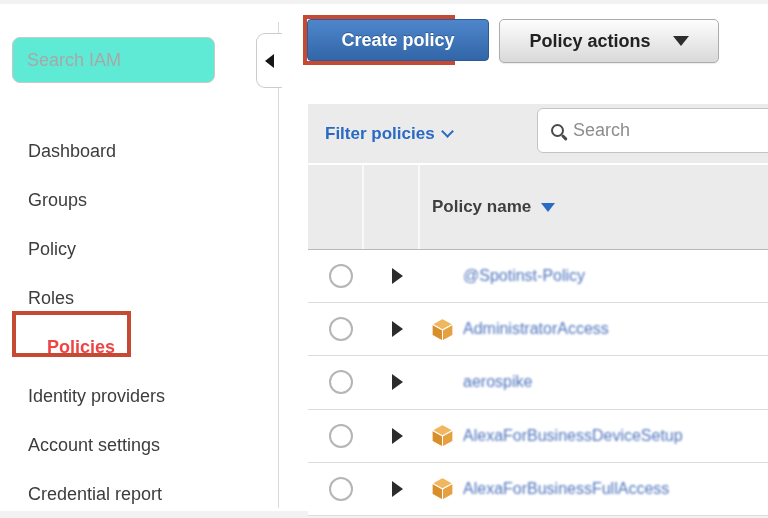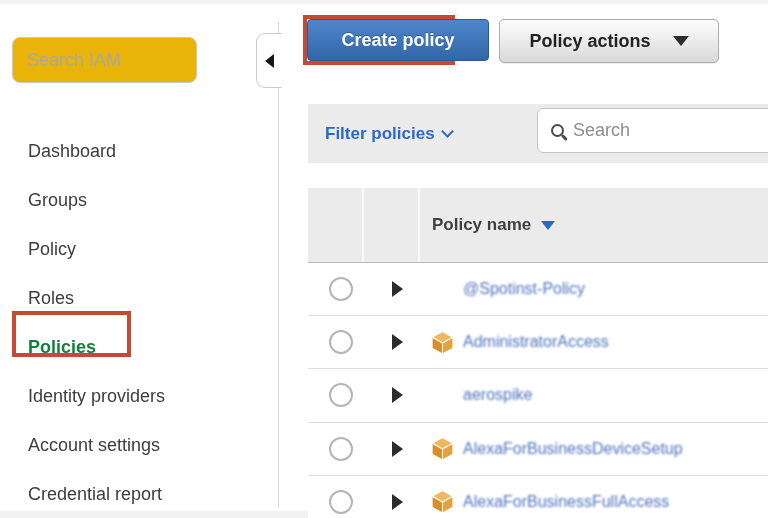--- a/index.html
+++ b/index.html
@@ -9,33 +9,33 @@
     position:relative; width:768px; height:518px; background:#fff;
     overflow:hidden; margin:0 auto;
   }
   .strip { position:absolute; left:0; width:768px; background:#f2f2f2; }
   #top-strip { top:0; height:4px; }
   #bottom-strip { top:511px; height:7px; }
 
   
   #sidebar { position:absolute; left:0; top:0; width:278px; height:518px; }
   #iam-search {
-    position:absolute; left:12px; top:37px; width:185px; height:46px;
-    border:1px solid #c8c8c8; border-radius:8px; background:#eab308;
+    position:absolute; left:12px; top:37px; width:203px; height:46px;
+    border:1px solid #c8c8c8; border-radius:8px; background:#5eead4;
     font-family:"Liberation Sans", sans-serif;
     font-size:18px; color:#444; padding:0 14px; outline:none;
   }
   #iam-search::placeholder { color:#a8a8a8; }
   #nav { position:absolute; left:0; top:113px; width:270px; list-style:none; }
   #nav li {
     position:relative; height:49px; display:flex; align-items:flex-end;
     padding-left:28px; font-size:18px; color:#3d3d3d; cursor:pointer;
     white-space:nowrap;
   }
-  #nav li.active span.nav-label { font-weight:bold; color:#15803d; }
+  #nav li.active span.nav-label { font-weight:bold; color:#ef4444;margin-left:19px; }
   .annot-box-policies {
     position:absolute; left:12px; top:2px; width:119px; height:46px;
     border:4px solid #c64a33; pointer-events:none;
   }
 
   
   #v-divider { position:absolute; left:278px; top:22px; width:1px; height:486px; background:#d9d9d9; }
   #collapse-tab {
     position:absolute; left:256px; top:33px; width:26px; height:55px;
     background:#fff; border:1px solid #ccc; border-right:none;
@@ -91,21 +91,21 @@
     content:""; position:absolute; width:7px; height:2.5px; background:#4a4a4a;
     right:-6px; bottom:-3px; transform:rotate(45deg); border-radius:2px;
   }
   #table-search {
     border:none; outline:none; background:transparent; flex:1;
     font-family:"Liberation Sans", sans-serif; font-size:18px; color:#444;
   }
   #table-search::placeholder { color:#8d8d8d; }
 
   #header-row {
-    position:relative; margin-top:25px; height:75px; background:#ebebeb;
+    position:relative; margin-top:2px; height:85px; background:#ebebeb;
     border-bottom:1px solid #b9b9b9;
   }
   .col-sep { position:absolute; top:0; bottom:0; width:2px; background:#f9f9f9; }
   #sep1 { left:54px; } #sep2 { left:110px; }
   #header-label {
     position:absolute; left:124px; top:0; height:100%;
     display:flex; align-items:center; gap:10px;
     font-weight:bold; font-size:17px; color:#3f3f3f; cursor:pointer;
   }
   .tri-down-blue { width:0; height:0; border-left:7px solid transparent; border-right:7px solid transparent; border-top:9px solid #2a6ac4; }

